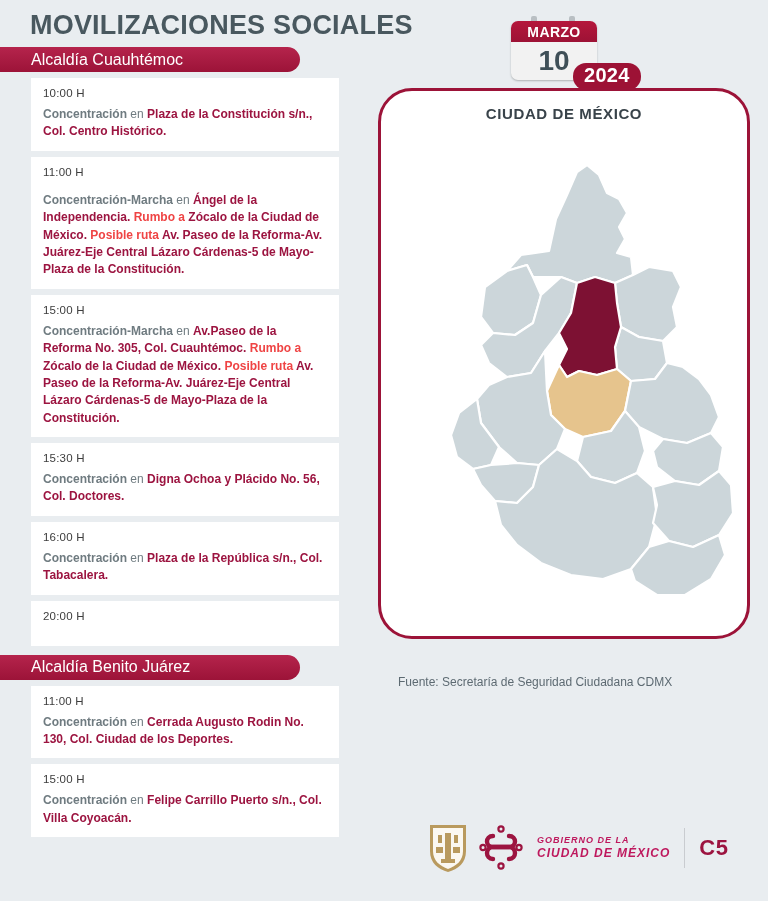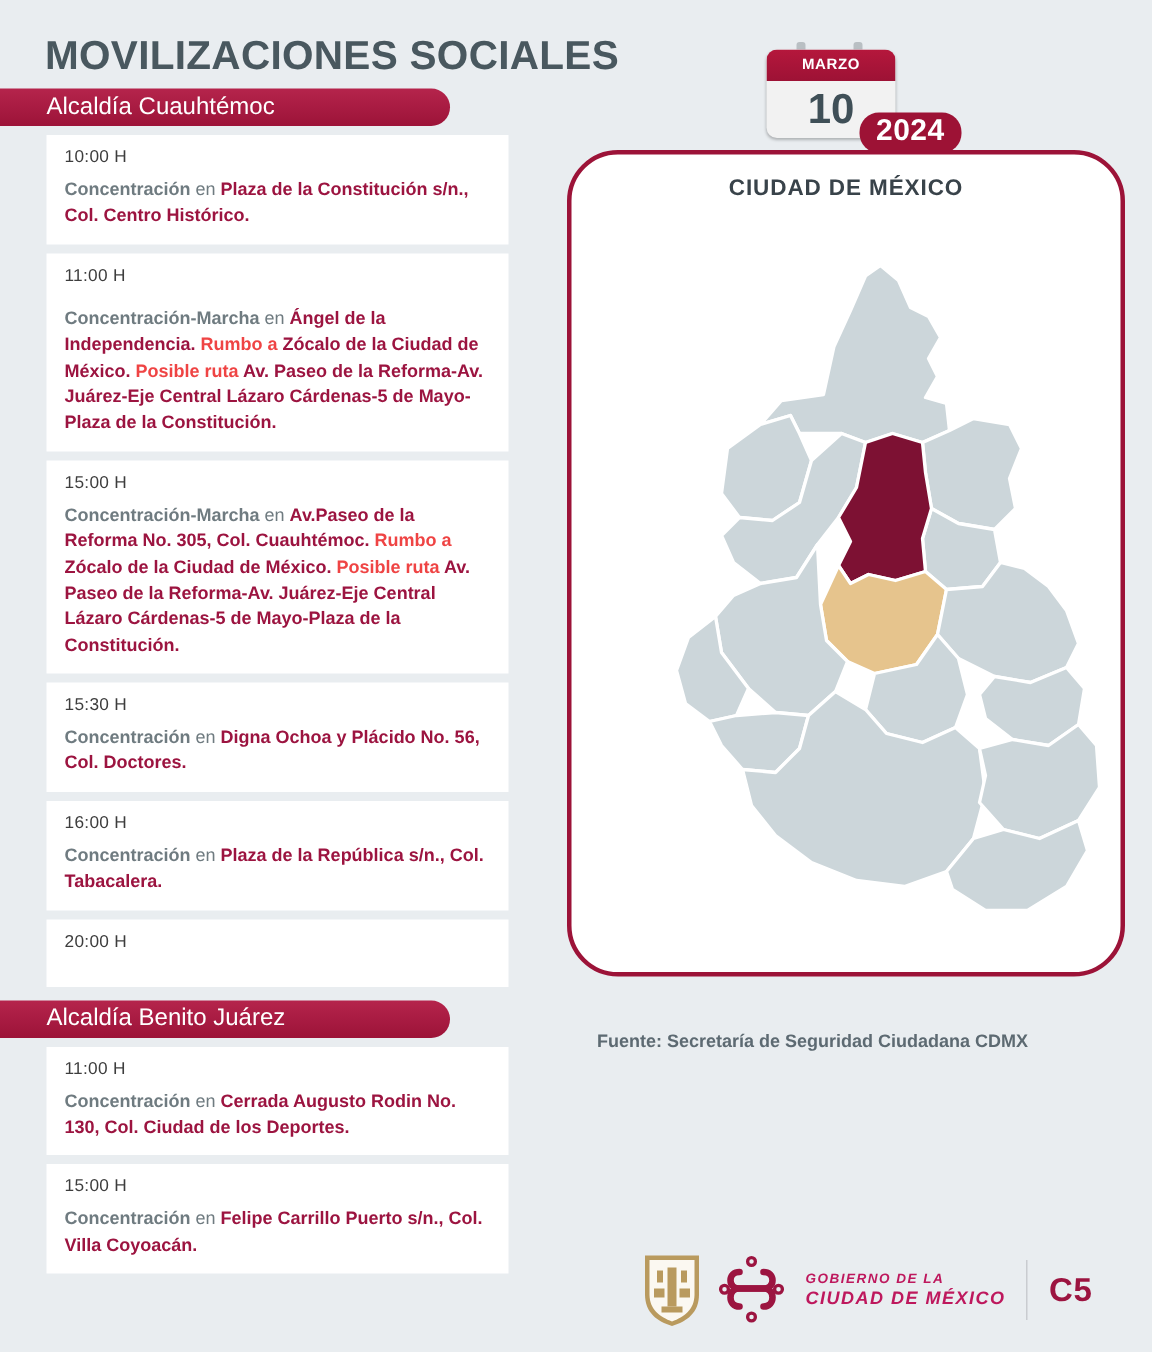--- a/index.html
+++ b/index.html
@@ -4,21 +4,21 @@
 <title>Movilizaciones Sociales</title>
 <style>
   html,body{margin:0;padding:0;}
   body{
     width:768px;height:901px;
     background:#e9edf0;
     font-family:"Liberation Sans", sans-serif;
     overflow:hidden;
     position:relative;
   }
-  .page{position:relative;width:768px;height:637px;margin-top:12px;}
+  .page{position:relative;width:768px;height:637px;}
 
   
   .title{
     position:absolute;left:30px;top:10px;
     font-size:27px;font-weight:bold;letter-spacing:.2px;
     color:#49585f;
   }
 
   
   .cal{position:absolute;left:511px;top:16px;width:86px;height:64px;}
@@ -26,21 +26,21 @@
   .cal-ring.l{left:20px;}
   .cal-ring.r{left:58px;}
   .cal-body{
     position:absolute;top:5px;left:0;width:86px;height:59px;
     background:#f2f2f2;border-radius:7px;
     box-shadow:0 1px 2px rgba(0,0,0,.25);
     overflow:hidden;
   }
   .cal-head{
     height:21px;background:linear-gradient(#b5173c,#9d1235);
-    color:#fff;font-size:10px;font-weight:bold;
+    color:#fff;font-size:14px;font-weight:bold;
     display:flex;align-items:center;justify-content:center;
     letter-spacing:.4px;
   }
   .cal-day{
     height:38px;display:flex;align-items:center;justify-content:center;
     font-size:28px;font-weight:bold;color:#3f4f57;line-height:1;
   }
   .cal-year{
     position:absolute;left:62px;top:47px;
     background:#9d1235;color:#fff;
@@ -83,21 +83,21 @@
     background:#fff;border:3px solid #9c1338;border-radius:34px;
   }
   .maptitle{
     position:absolute;top:14px;width:100%;text-align:center;
     font-size:15px;font-weight:bold;color:#39434a;letter-spacing:.6px;
   }
   .mapsvg{position:absolute;left:0;top:36px;width:366px;height:500px;}
 
   .fuente{
     position:absolute;left:398px;top:675px;
-    font-size:12px;font-weight:bold;color:#5d6a72;
+    font-size:12px;font-weight:normal;color:#5d6a72;
   }
 
   
   .gov{position:absolute;left:428px;top:818px;height:60px;display:flex;align-items:center;}
   .gov-text{
     margin-left:13px;color:#be185d;font-weight:bold;
     line-height:1.22;letter-spacing:1px;font-style:italic;
   }
   .gov-text .l1{font-size:9px;}
   .gov-text .l2{font-size:12px;}

